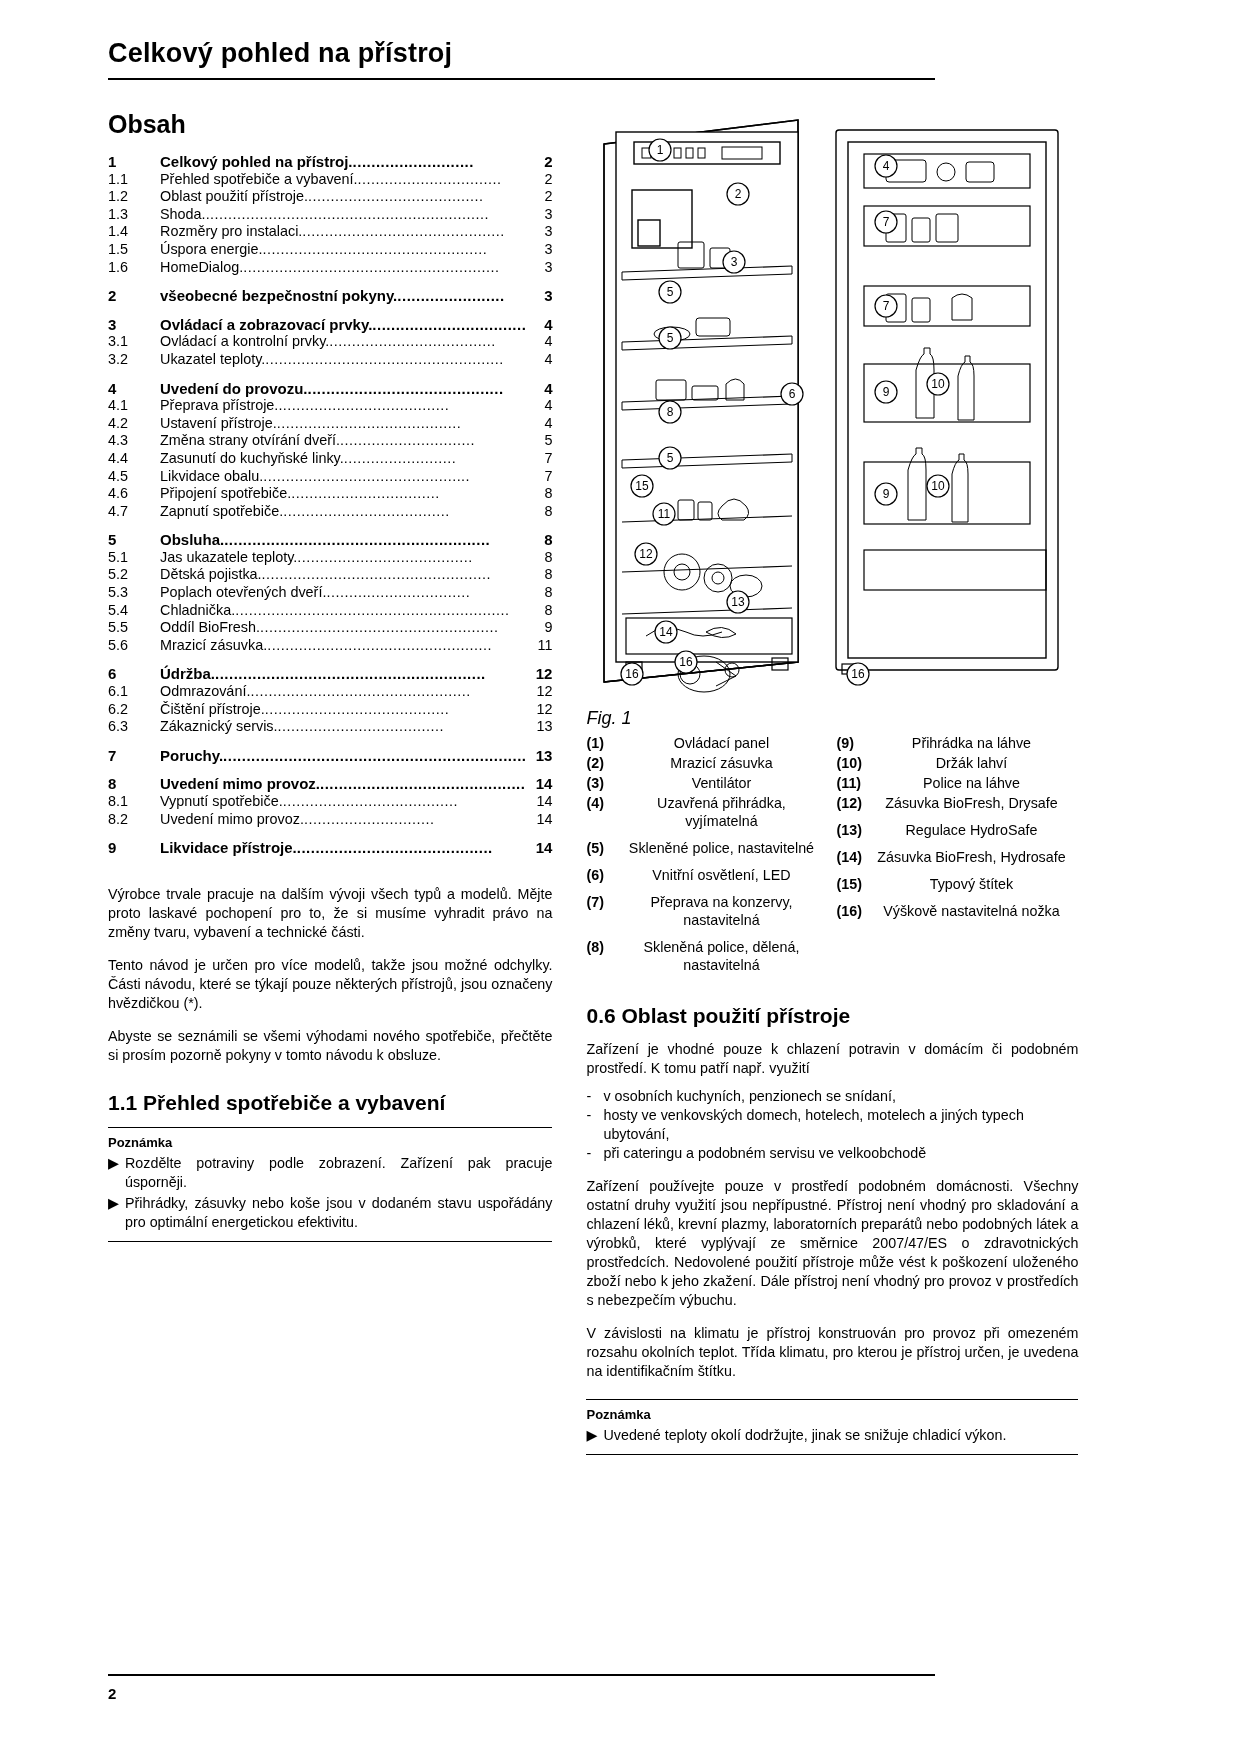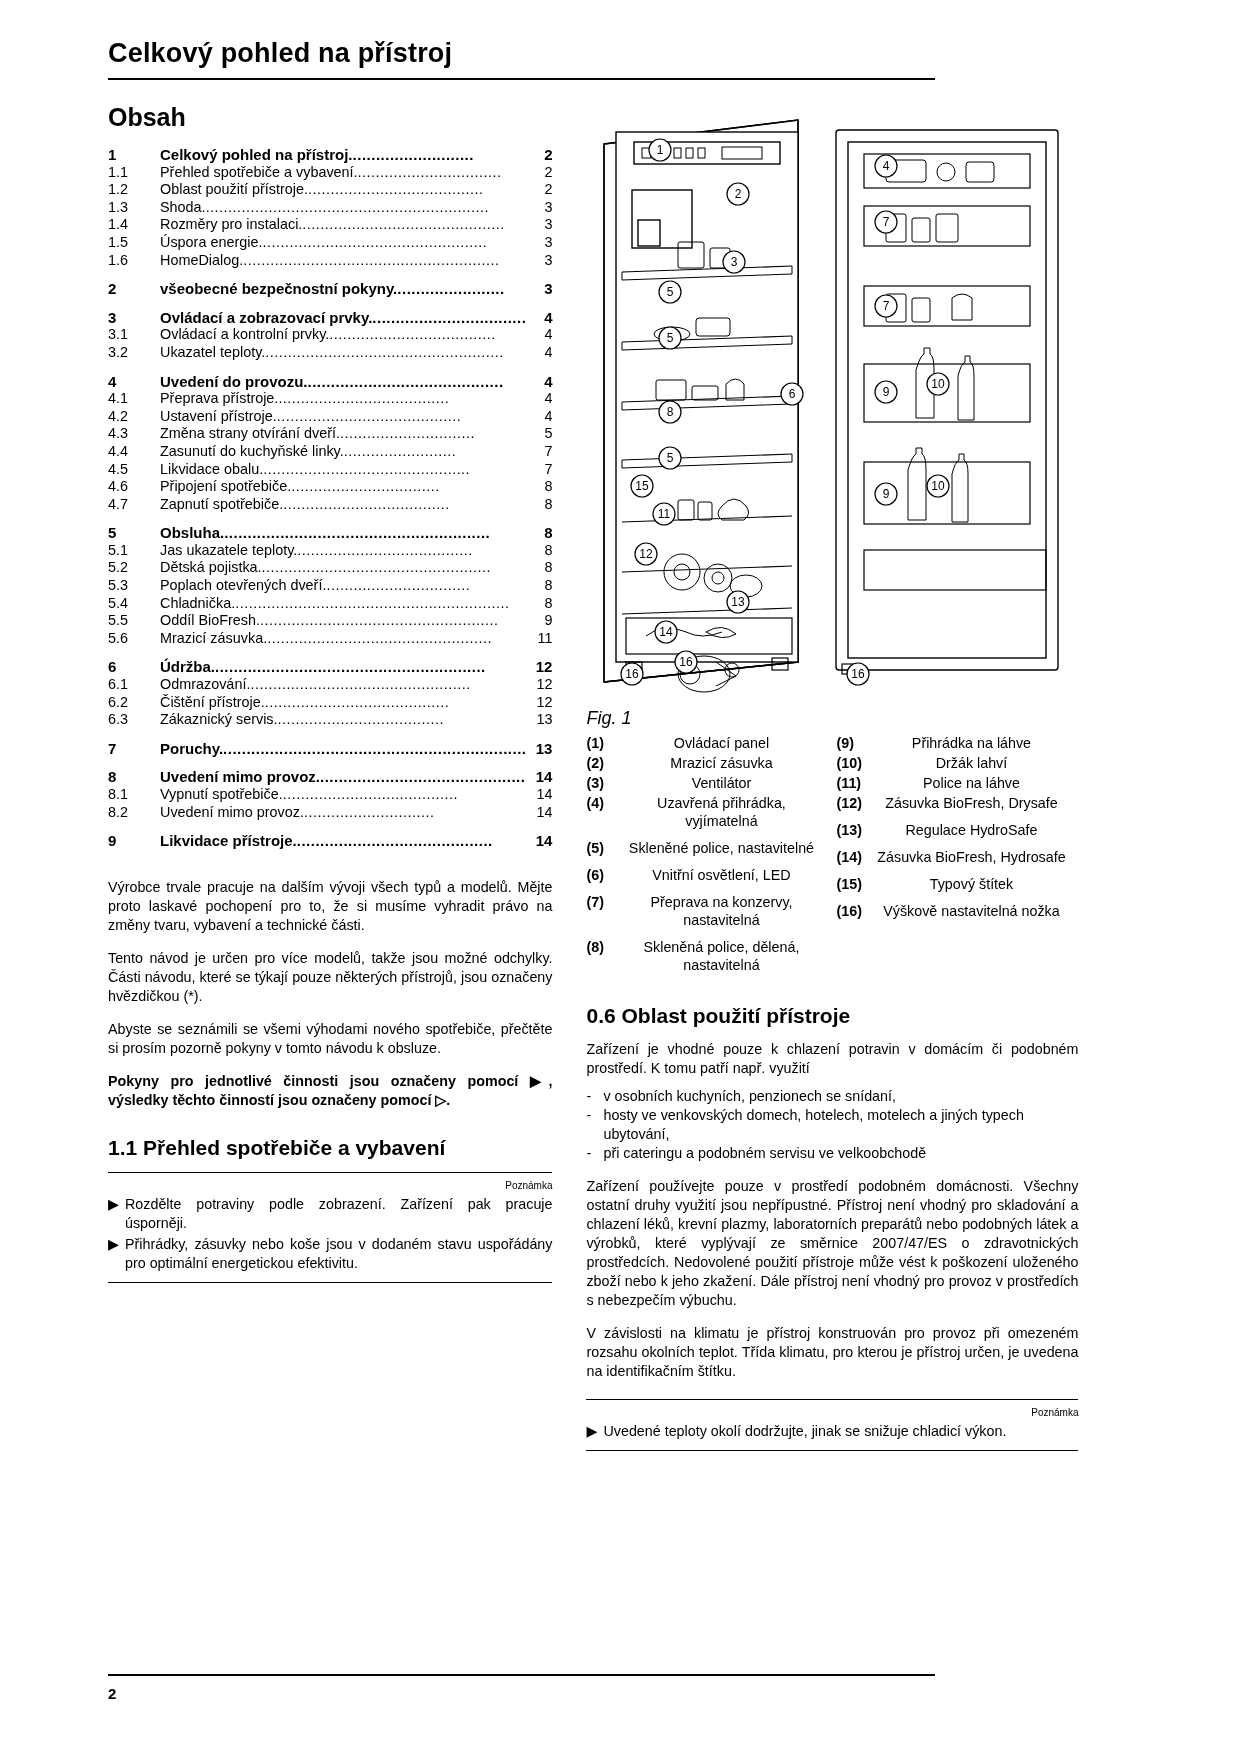--- a/index.html
+++ b/index.html
@@ -27,21 +27,21 @@
   .header-rule { border-bottom: 2.4px solid #000; margin-bottom: 22px; }
 
   
   .cols { display: flex; gap: 34px; }
   .col-left { width: 492px; }
   .col-right { width: 492px; }
 
   h2.section-h {
     font-size: 25px;
     font-weight: bold;
-    margin: 1px 0 14px 0;
+    margin: 8px 0 14px 0;
   }
   
   .toc { font-size: 14.4px; line-height: 17.6px; }
   .toc-row {
     display: flex;
     align-items: baseline;
     white-space: nowrap;
   }
   .toc-row .num { width: 52px; flex: none; }
   .toc-row .txt {
@@ -75,21 +75,21 @@
   }
   h3.sub.right-top { margin-top: 28px; }
 
   
   .note {
     border-top: 1.6px solid #000;
     border-bottom: 1.6px solid #000;
     padding: 7px 0 9px 0;
     margin-top: 10px;
   }
-  .note-title { font-weight: normal; font-size: 10px; margin-bottom: 4px; text-align: right; }
+  .note-title { font-weight: bold; font-size: 13px; margin-bottom: 4px; }
   .note-item {
     display: flex;
     font-size: 14.3px;
     line-height: 19px;
     text-align: justify;
     margin-top: 2px;
   }
   .note-item .tri { width: 17px; flex: none; }
   .note-item .t { flex: 1; text-align: justify; }
 
@@ -321,21 +321,20 @@
         <div class="toc-row major">
             <span class="num">9</span>
             <span class="txt"><span>Likvidace přístroje.</span><span class="leader">..........................................</span></span>
             <span class="pg">14</span>
           </div>
       </div>
 
       <p class="body first">Výrobce trvale pracuje na dalším vývoji všech typů a modelů. Mějte proto laskavé pochopení pro to, že si musíme vyhradit právo na změny tvaru, vybavení a technické části.</p>
       <p class="body">Tento návod je určen pro více modelů, takže jsou možné odchylky. Části návodu, které se týkají pouze některých přístrojů, jsou označeny hvězdičkou (*).</p>
       <p class="body">Abyste se seznámili se všemi výhodami nového spotřebiče, přečtěte si prosím pozorně pokyny v tomto návodu k obsluze.</p>
-      <p class="body bold">Pokyny pro jednotlivé činnosti jsou označeny pomocí ▶, výsledky těchto činností jsou označeny pomocí ▷.</p>
 
 
       <h3 class="sub">1.1 Přehled spotřebiče a vybavení</h3>
 
       <div class="note">
         <div class="note-title">Poznámka</div>
         <div class="note-item">
           <span class="tri">▶</span>
           <span class="t">Rozdělte potraviny podle zobrazení. Zařízení pak pracuje úsporněji.</span>
         </div>

